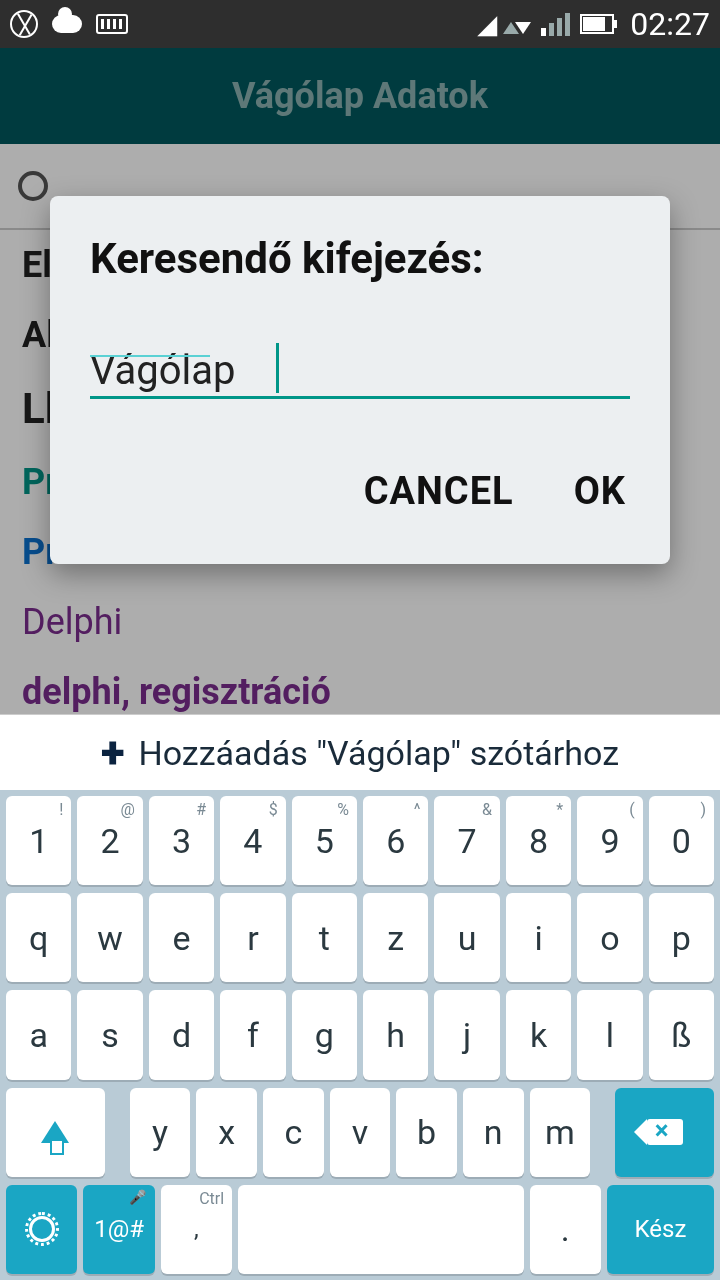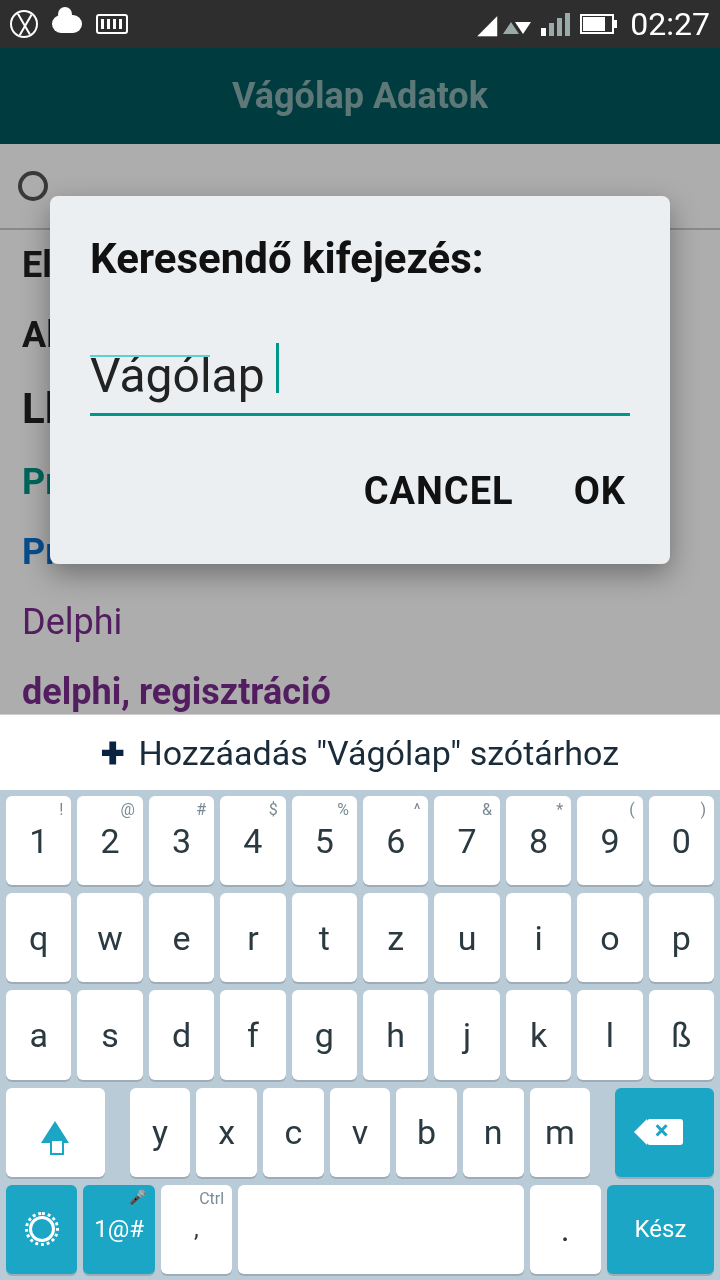--- a/index.html
+++ b/index.html
@@ -14,21 +14,21 @@
 .list{padding:0 22px}
 .list .row{font-size:36px;font-weight:700;padding:14px 0}
 .row.c1{color:#222}.row.c2{color:#222}.row.c3{color:#222;font-size:42px}
 .row.c4{color:#009688}.row.c5{color:#0b72d0}
 .row.c6{color:#7b2d8e;font-weight:400;font-size:36px}
 .row.c7{color:#7b2d8e;font-size:36px}
 .scrim{position:absolute;left:0;top:48px;width:720px;height:666px;background:rgba(0,0,0,.32)}
 .dialog{position:absolute;left:50px;top:196px;width:620px;height:368px;background:#eceff1;border-radius:8px;box-shadow:0 10px 28px rgba(0,0,0,.35);padding:38px 40px 0}
 .dialog h2{font-size:42px;font-weight:700;color:#111;margin-bottom:64px}
 .input-line{position:relative;height:60px}
-.input-line input{width:100%;border:none;background:transparent;font-size:48px;color:#222;outline:none;border-bottom:3px solid #009688;padding-bottom:9px}
+.input-line input{width:100%;border:none;background:transparent;font-size:40px;color:#222;outline:none;border-bottom:3px solid #009688;padding-bottom:2px}
 .input-line .underline-seg{position:absolute;left:0;top:8px;width:120px;height:2px;background:#5ad1d4}
 .caret{position:absolute;left:186px;top:-4px;width:3px;height:50px;background:#009688}
 .dialog-buttons{display:flex;justify-content:flex-end;gap:60px;margin-top:62px;padding-right:4px}
 .dialog-buttons button{border:none;background:none;font-size:38px;font-weight:700;color:#111;letter-spacing:1px}
 
 .suggestion{position:absolute;left:0;top:714px;width:720px;height:76px;background:#fff;display:flex;align-items:center;justify-content:center;border-top:1px solid #ccc}
 .suggestion .plus{font-size:44px;font-weight:900;color:#0b2340;margin-right:14px;line-height:1}
 .suggestion span{font-size:34px;color:#1a2b3a}
 
 .kbd{position:absolute;left:0;top:790px;width:720px;height:490px;background:#b9cbd6;padding:6px;display:flex;flex-direction:column;gap:8px}

